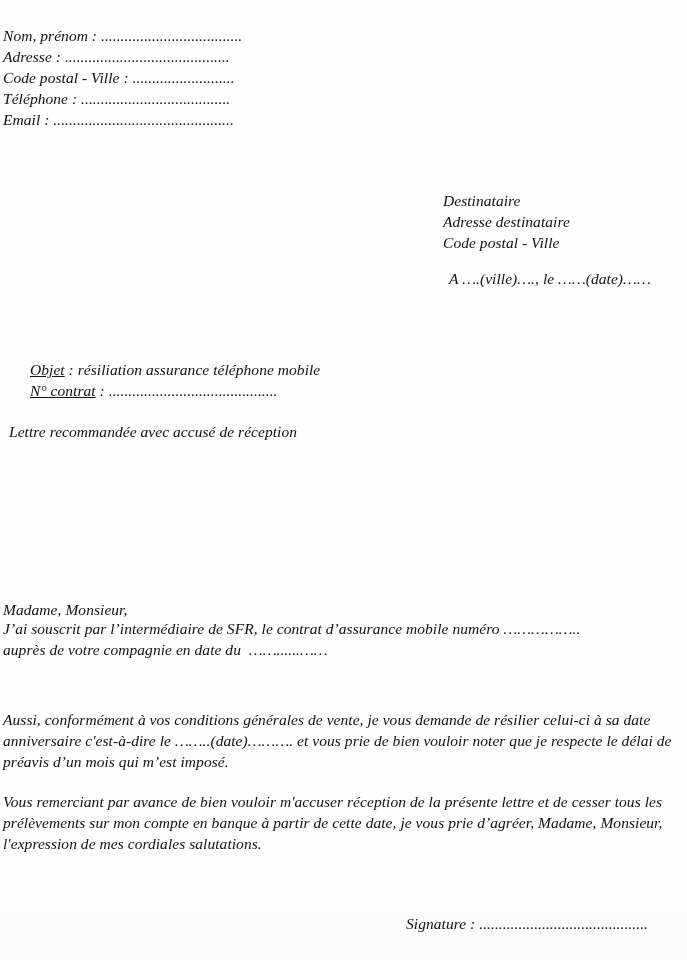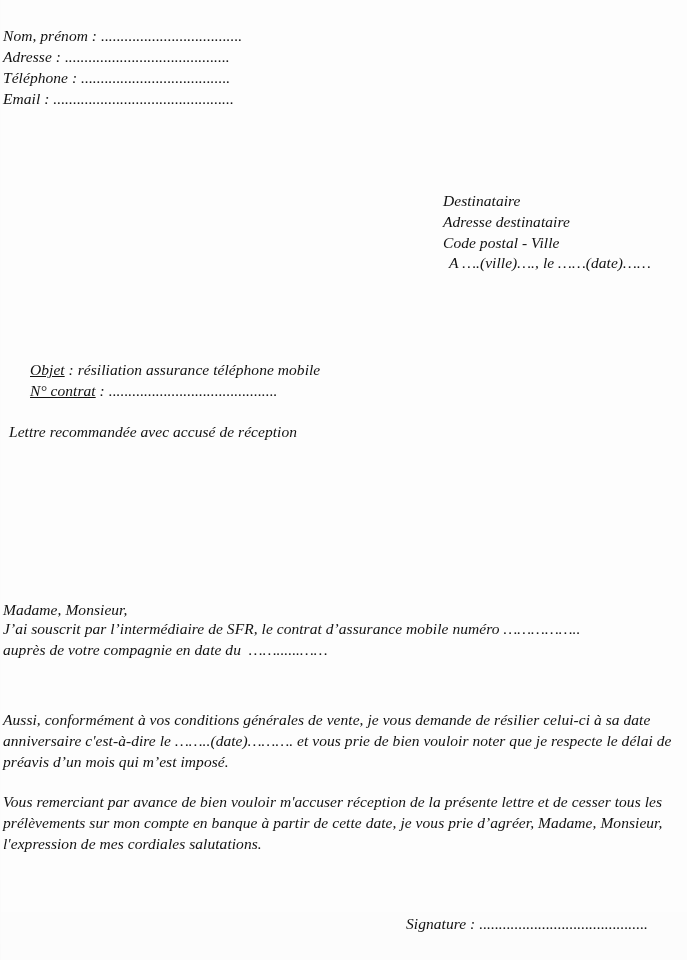--- a/index.html
+++ b/index.html
@@ -41,21 +41,21 @@
     top: 25px;
   }
 
   
   #recipient-block {
     left: 443px;
     top: 190px;
   }
   #date-line-block {
     left: 449px;
-    top: 252px;
+    top: 268px;
   }
   #date-line-block .line {
     white-space: nowrap;
   }
 
   
   #subject-block {
     left: 3px;
     top: 359px;
   }
@@ -116,20 +116,21 @@
 </head>
 <body>
 
 <div class="page">
 
   <div class="scan-noise"></div>
 
   <div class="block" id="sender-block">
     <div class="line">Nom, prénom : ....................................</div>
     <div class="line">Adresse : ..........................................</div>
+    <div class="line">Code postal - Ville : ..........................</div>
     <div class="line">Téléphone : ......................................</div>
     <div class="line">Email : ..............................................</div>
   </div>
 
   <div class="block" id="recipient-block">
     <div class="line">Destinataire</div>
     <div class="line">Adresse destinataire</div>
     <div class="line">Code postal - Ville</div>
   </div>
 

